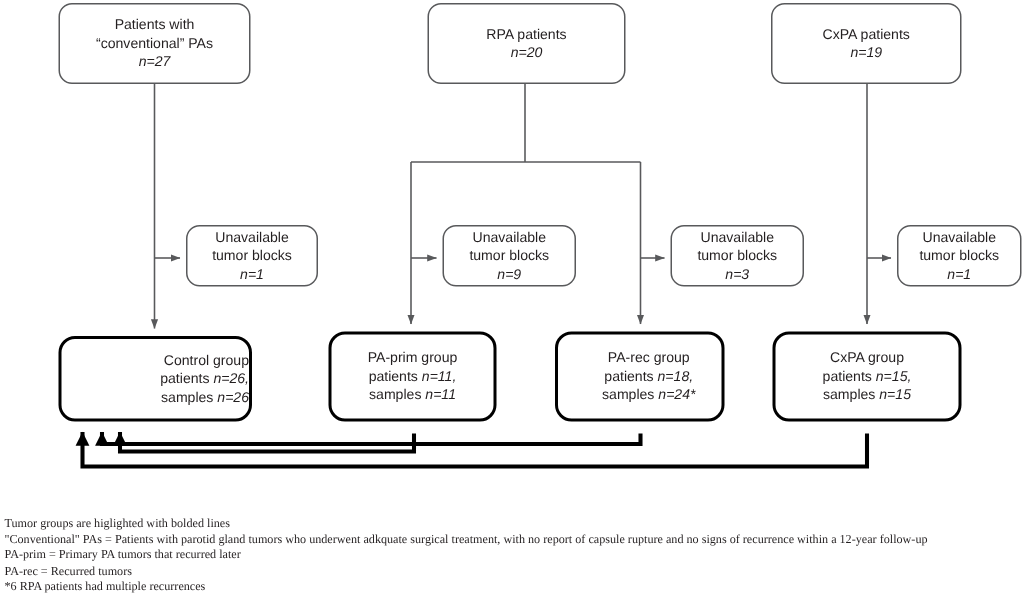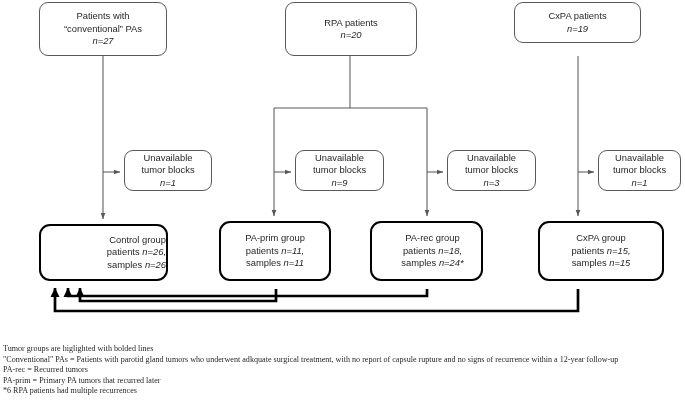--- a/index.html
+++ b/index.html
@@ -52,31 +52,31 @@
   .node .line {
     display: block;
     white-space: nowrap;
   }
   .node .line em {
     font-style: italic;
   }
   
   #node-conventional { left: 39px;  top: 2px;   width: 128px; height: 54px; }
   #node-rpa          { left: 285px; top: 2px;   width: 132px; height: 54px; }
-  #node-cxpa         { left: 514px; top: 2px;   width: 127px; height: 41px; align-items: center; }
+  #node-cxpa         { left: 514px; top: 2px;   width: 127px; height: 54px; align-items: center; }
   
   #node-unavail-1 { left: 124px; top: 150px; width: 88px; height: 41px; }
   #node-unavail-2 { left: 295px; top: 150px; width: 89px; height: 41px; }
   #node-unavail-3 { left: 447px; top: 150px; width: 89px; height: 41px; }
   #node-unavail-4 { left: 598px; top: 150px; width: 83px; height: 41px; }
   
   #node-control { left: 39px;  top: 224px; width: 129px; height: 57px; align-items: flex-end; }
   #node-paprim  { left: 219px; top: 221px; width: 112px; height: 60px; }
   #node-parec   { left: 370px; top: 221px; width: 113px; height: 60px; padding-left: 12px; }
-  #node-cxpagrp { left: 515px; top: 221px; width: 126px; height: 60px; margin-left: 23px; }
+  #node-cxpagrp { left: 515px; top: 221px; width: 126px; height: 60px; }
 
   #footnotes {
     position: absolute;
     left: 3px;
     top: 316px;
     width: 678px;
     font-family: "Liberation Serif", serif;
     font-size: 8.1px;
     line-height: 10.6px;
     color: #231f20;
@@ -192,18 +192,18 @@
 
   <div class="node bold" id="node-cxpagrp">
     <span class="line">CxPA group</span>
     <span class="line">patients <em>n=15,</em></span>
     <span class="line">samples <em>n=15</em></span>
   </div>
 
   <div id="footnotes">
     <span class="fn">Tumor groups are higlighted with bolded lines</span>
     <span class="fn">"Conventional" PAs = Patients with parotid gland tumors who underwent adkquate surgical treatment, with no report of capsule rupture and no signs of recurrence within a 12-year follow-up</span>
+    <span class="fn">PA-prim = Primary PA tumors that recurred later</span>
     <span class="fn">PA-rec = Recurred tumors</span>
-    <span class="fn">PA-prim = Primary PA tumors that recurred later</span>
     <span class="fn">*6 RPA patients had multiple recurrences</span>
   </div>
 
 </div>
 
 </body></html>

